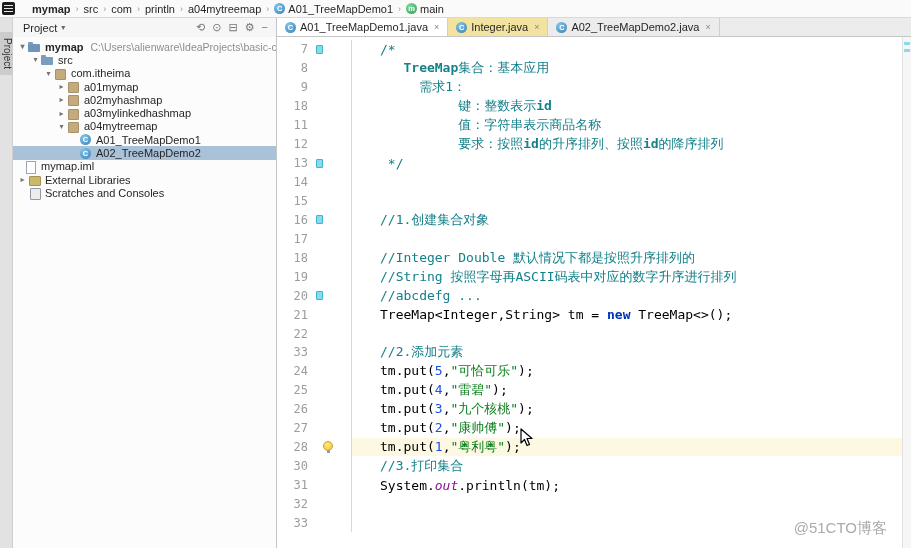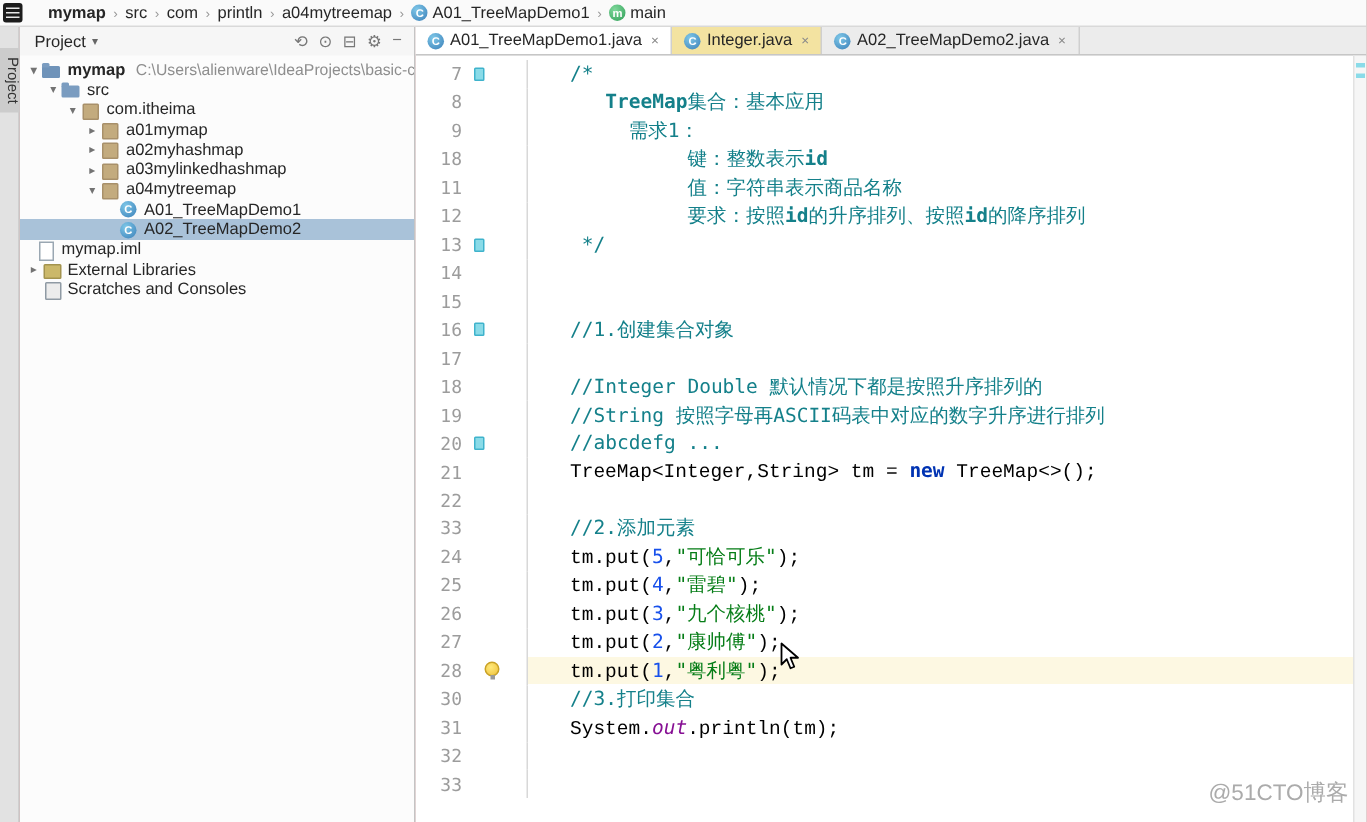--- a/index.html
+++ b/index.html
@@ -80,32 +80,32 @@
   .ln {width:33px; flex:none; text-align:right; font-size:12px; color:#9c9c9c; padding-right:2px;}
   .gut {width:42px; flex:none; align-self:stretch; position:relative; border-right:1px solid #d8d8d8;}
   .codetxt {white-space:pre; padding-left:28px; flex:1;}
   .code-line.current .codetxt {background:#fdf8e2;}
   .tk-cmt   {color:#14808a;}
   .tk-cmt-b {color:#14808a; font-weight:bold;}
   .tk-kw    {color:#0033b3; font-weight:bold;}
   .tk-num   {color:#1750eb;}
   .tk-str   {color:#067d17;}
   .tk-field {color:#871094; font-style:italic;}
-  .tk-plain {color:#000;font-family:Liberation Mono, monospace;}
+  .tk-plain {color:#000;}
   .fold-mark {position:absolute; left:6px; top:5px; width:7px; height:9px;
               background:#8adbe8; border:1px solid #3fb3cc; border-radius:1px;}
   .bulb {position:absolute; left:13px; top:3px; width:10px; height:10px; border-radius:50%;
          background:radial-gradient(circle at 40% 35%, #ffe97a, #f0c23c); border:1px solid #c9a227;}
   .bulb::after {content:""; position:absolute; left:3px; bottom:-3px; width:3px; height:3px; background:#9a9a9a;}
 
   .stripe {position:absolute; top:0; right:0; bottom:0; width:9px; background:#f6f6f6; border-left:1px solid #e2e2e2;}
   .stripe .sm {position:absolute; right:1px; width:6px; height:3px; background:#8adbe8;}
 
   .cursor-pointer {position:absolute; left:520px; top:428px; width:13px; height:19px; z-index:50;}
-  .watermark {position:absolute; right:12px; bottom:10px; font-size:15px; color:#ababab; z-index:40;}
+  .watermark {position:absolute; right:24px; bottom:10px; font-size:15px; color:#ababab; z-index:40;}
 </style>
 </head>
 <body>
 
 <div class="app">
   <div class="menu-btn"></div>
   <div class="topbar">
       <span class="crumb bold">
         <span>mymap</span>
       </span>

